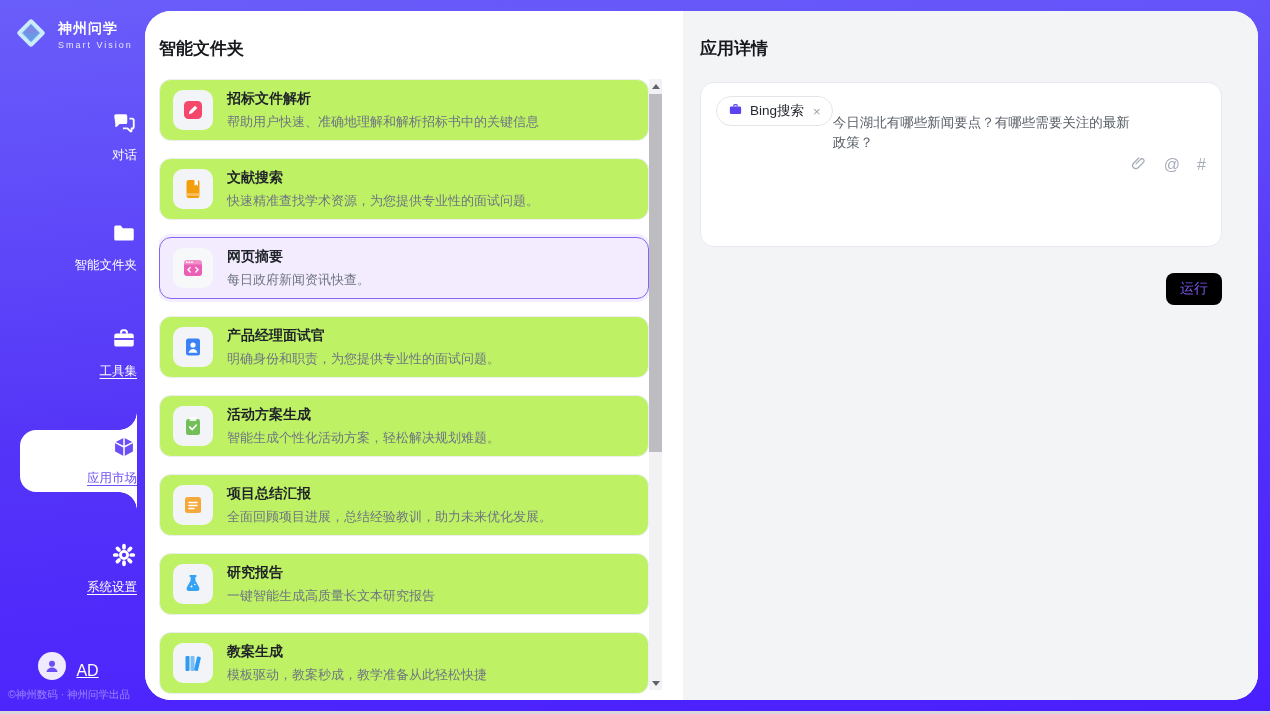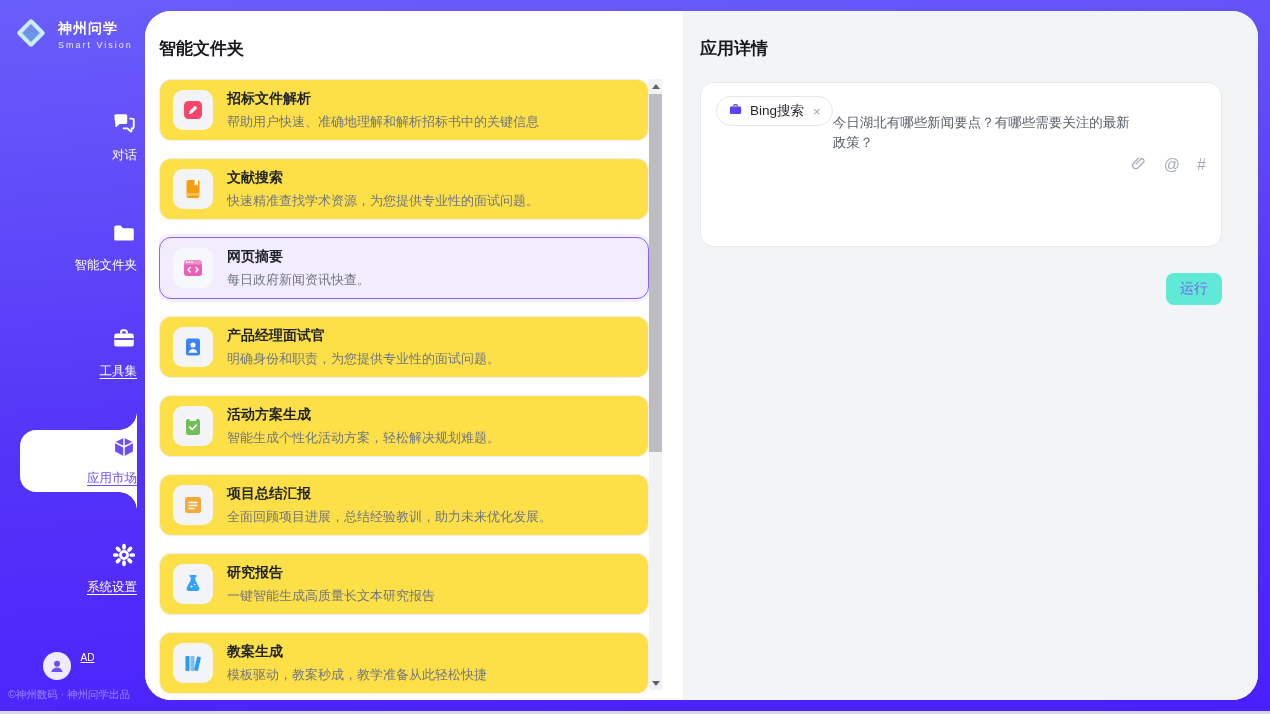--- a/index.html
+++ b/index.html
@@ -19,36 +19,36 @@
   .nav-label { color:#fff; font-size:12.5px; }
   .nav-label.u { text-decoration:underline; text-underline-offset:3px; }
   .nav-item.active { left:20px; width:117px; height:62px; background:#fff;
     border-radius:16px 0 0 16px; justify-content:center; gap:5px; }
   .nav-item.active .nav-label { color:#6D4DF6; }
   .nav-item.active::before { content:""; position:absolute; right:0; top:-18px; width:18px; height:18px;
     background:radial-gradient(circle at 0 0, transparent 17.5px, #fff 18px); }
   .nav-item.active::after { content:""; position:absolute; right:0; bottom:-18px; width:18px; height:18px;
     background:radial-gradient(circle at 0 100%, transparent 17.5px, #fff 18px); }
   .user-row { position:absolute; bottom:34px; left:0; width:137px; display:flex;
-    justify-content:center; align-items:flex-start; gap:10px; color:#fff; font-size:10px; cursor:pointer;text-decoration:underline; }
+    justify-content:center; align-items:flex-end; gap:10px; color:#fff; font-size:16px; cursor:pointer;text-decoration:underline; }
   .avatar { width:28px; height:28px; border-radius:50%; background:#EFEAFE;
     display:flex; align-items:center; justify-content:center; }
   .copyright { position:absolute; bottom:12px; left:8px; font-size:10.5px;
     color:rgba(255,255,255,.42); white-space:nowrap; }
 
   
   .panel { position:absolute; left:145px; top:11px; width:1113px; height:689px;
     border-radius:26px; overflow:hidden; display:flex; background:#fff; }
   .col-title { font-size:17px; font-weight:700; color:#16181D; }
 
   
   .list-col { position:relative; width:538px; flex-shrink:0; background:#fff; padding:26px 0 0 14px; }
   .cards { position:absolute; top:68px; left:14px; width:490px; bottom:0; overflow:hidden; }
   .card { display:flex; align-items:center; width:490px; height:62px; margin-bottom:17px;
-    border:1px solid #ECEEF2; border-radius:12px; background:#fde047; padding-left:13px; cursor:pointer; }
+    border:1px solid #ECEEF2; border-radius:12px; background:#bef264; padding-left:13px; cursor:pointer; }
   .card.selected { background:#F3ECFE; border:1px solid #8A63F6;
     box-shadow:0 0 0 3px rgba(138,99,246,.10); }
   .card-icon { width:40px; height:40px; border-radius:10px; background:#F3F4F7; flex-shrink:0;
     display:flex; align-items:center; justify-content:center; margin-right:14px; }
   .card.selected .card-icon { background:#F7F8FA; }
   .card-title { font-size:14px; font-weight:700; color:#1F2329; }
   .card-desc { font-size:13px; color:#6F7582; margin-top:5px; }
 
   
   .scrollbar { position:absolute; top:68px; bottom:10px; left:504px; width:13px; background:#F2F2F4; }
@@ -65,21 +65,21 @@
   .detail-col { position:relative; flex:1; background:#F3F4F6; padding:26px 36px 0 17px; }
   .input-card { margin-top:22px; height:165px; background:#fff; border:1px solid #E7E9EE;
     border-radius:14px; display:flex; flex-direction:row; padding:13px 15px 12px; }
   .chip { align-self:flex-start; display:flex; align-items:center; gap:7px; border:1px solid #E3E5EA;
     border-radius:17px; padding:5px 11px; background:#fff; font-size:13.5px; color:#23262D; cursor:pointer; }
   .chip-x { color:#9AA0AA; font-size:13px; margin-left:2px; }
   .query { margin-top:17px; font-size:13.5px; color:#5A6068; flex:1; line-height:1.5; cursor:text; }
   .attach-row { display:flex; align-items:center; gap:17px; }
   .attach-glyph { color:#A7ADB8; font-size:16px; line-height:1; cursor:pointer; }
   .run-row { text-align:right; margin-top:26px; }
-  .run-btn { display:inline-block; background:#5eead4; color:#7E57F2; font-size:14px;
+  .run-btn { display:inline-block; background:#000000; color:#7E57F2; font-size:14px;
     padding:7px 14px; border-radius:8px; border:none; cursor:pointer;
     font-family:Liberation Serif, serif; }
 </style>
 </head>
 <body>
 
 <div class="stage">
 
   <aside class="sidebar">
     <div class="logo">

